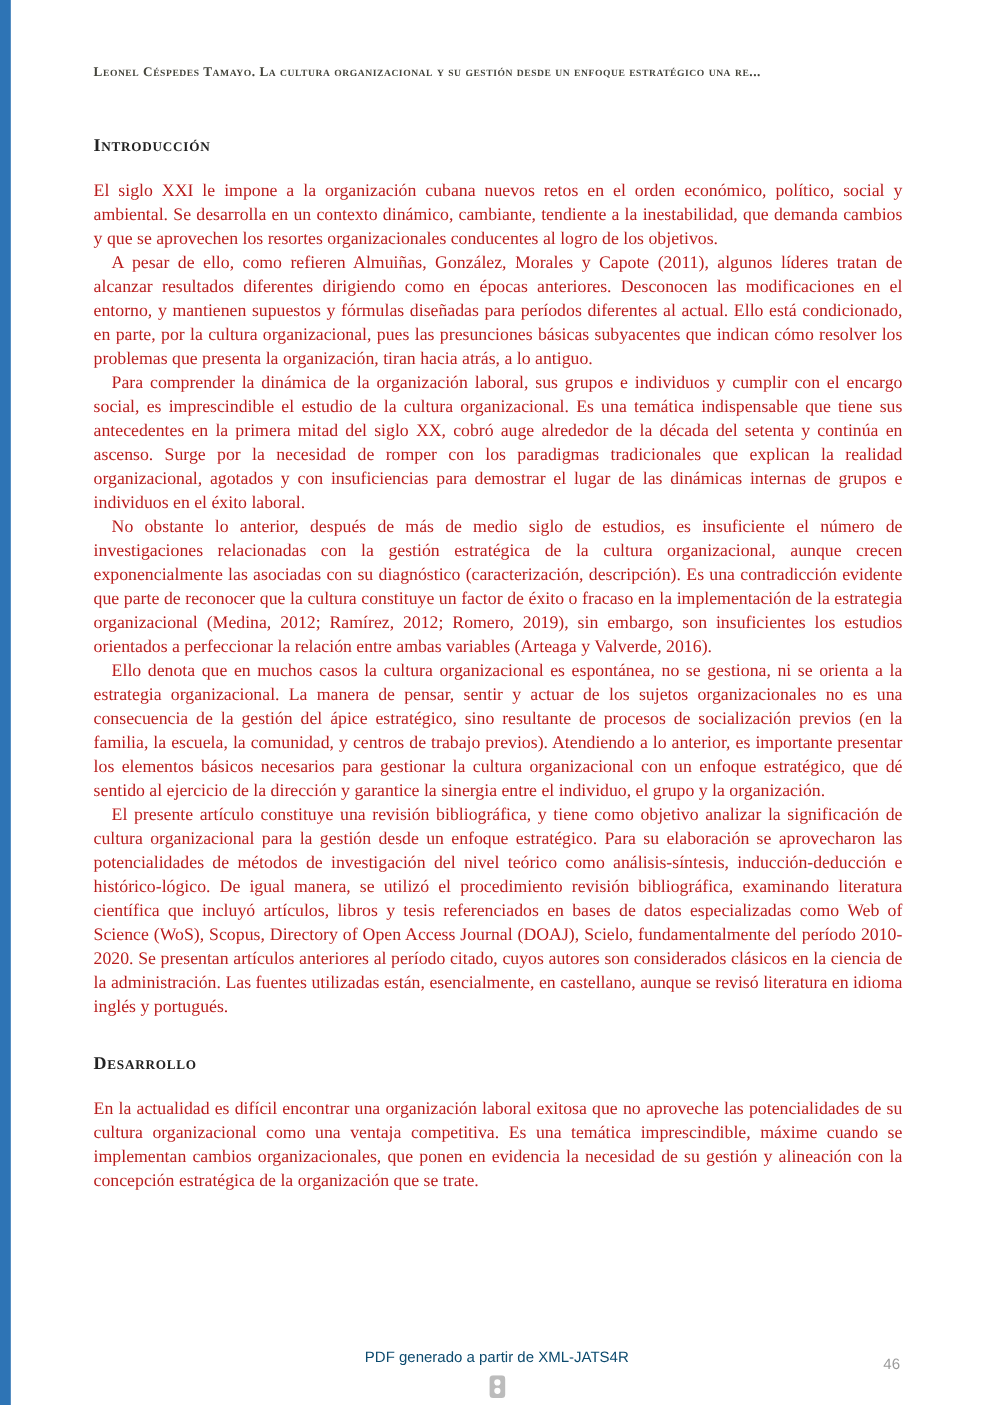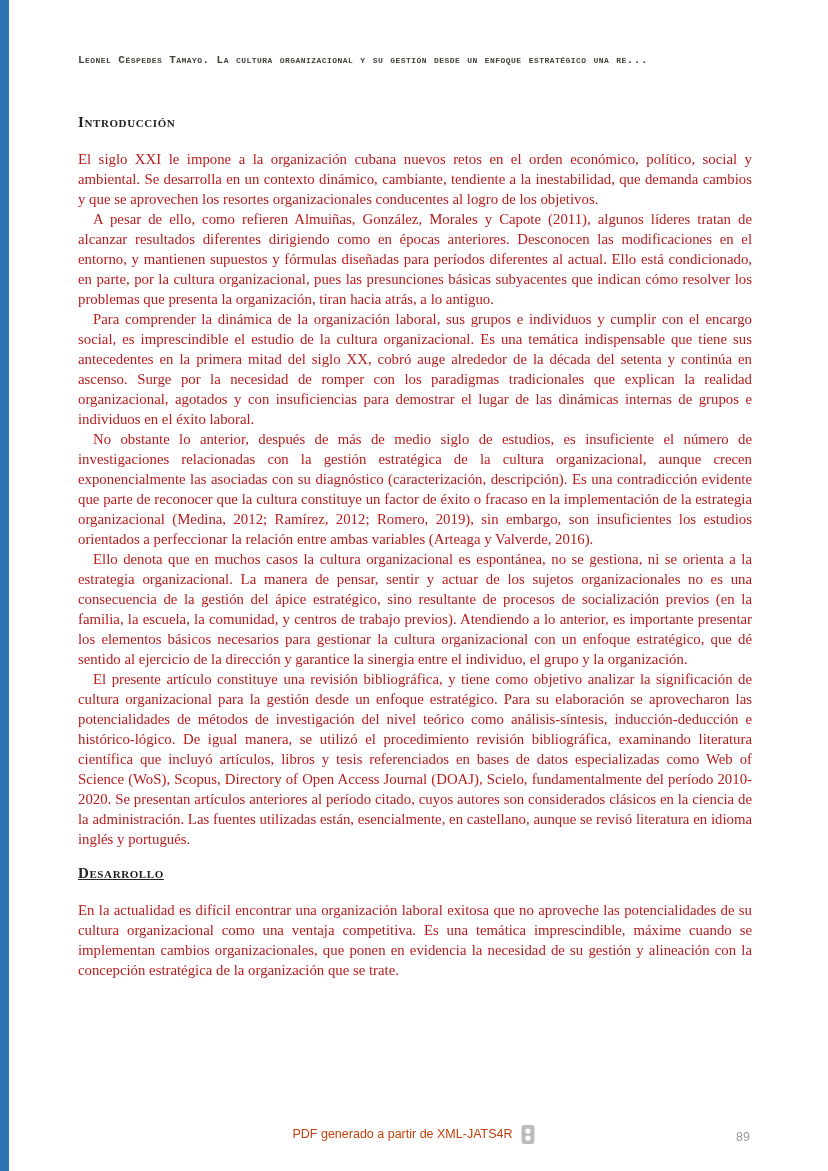--- a/index.html
+++ b/index.html
@@ -24,35 +24,33 @@
     top: 0;
     width: 674px;
   }
   .running-header {
     margin-top: 54px;
     font-size: 11px;
     letter-spacing: 0.45px;
     font-variant: small-caps;
     color: #45453c;
     font-weight: 600;
-    font-family: Liberation Mono, monospace;
   }
   .section-heading {
     margin: 0;
     margin-top: 48px;
     margin-bottom: 18px;
     font-size: 15px;
     font-weight: 600;
     font-variant: small-caps;
     letter-spacing: 0.6px;
     color: #222222;
   }
   .section-heading.second {
-    margin-top: 16px;
-    text-decoration: underline;
+    margin-top: 30px;
   }
   .body-text p {
     margin: 0;
     font-size: 14.8px;
     line-height: 20px;
     text-align: justify;
     color: #b91c1c;
   }
   .body-text p + p {
     text-indent: 15px;
@@ -65,22 +63,23 @@
   }
   .footer-center {
     position: absolute;
     left: 50%;
     transform: translateX(-50%);
     display: flex;
     align-items: center;
     gap: 7px;
     font-family: "Liberation Sans", sans-serif;
     font-size: 12.5px;
-    color: #c2410c;
+    color: #0c4a6e;
     white-space: nowrap;
+    flex-direction: column;
   }
   .jats-logo {
     display: inline-flex;
     width: 16px;
     height: 20px;
     align-items: center;
     justify-content: center;
   }
   .page-number {
     position: absolute;
@@ -125,16 +124,16 @@
     <div class="footer-center">
       <span>PDF generado a partir de XML-JATS4R</span>
       <span class="jats-logo">
         <svg width="15" height="19" viewBox="0 0 15 19" xmlns="http://www.w3.org/2000/svg">
           <rect x="1" y="0" width="13" height="19" rx="3" fill="#bcbcbc"></rect>
           <circle cx="7.5" cy="6" r="2.6" fill="#ffffff"></circle>
           <circle cx="7.5" cy="13" r="2.6" fill="#ffffff"></circle>
         </svg>
       </span>
     </div>
-    <span class="page-number">89</span>
+    <span class="page-number">46</span>
   </div>
 
 </div>
 
 </body></html>

